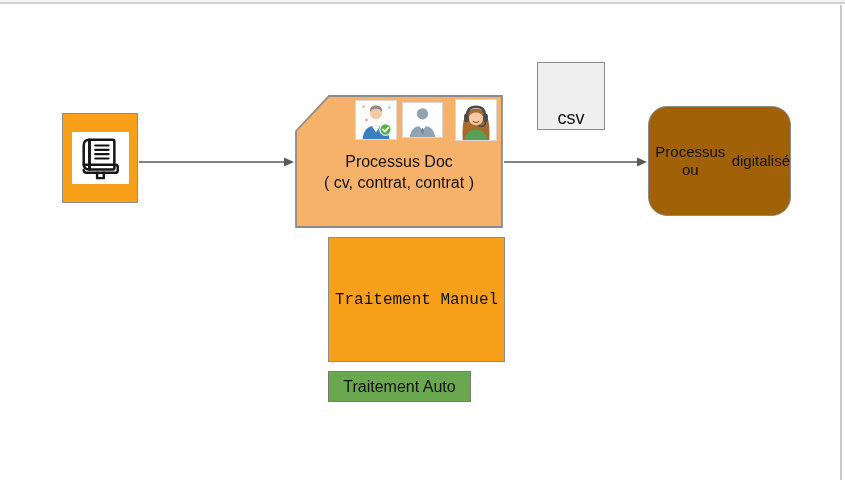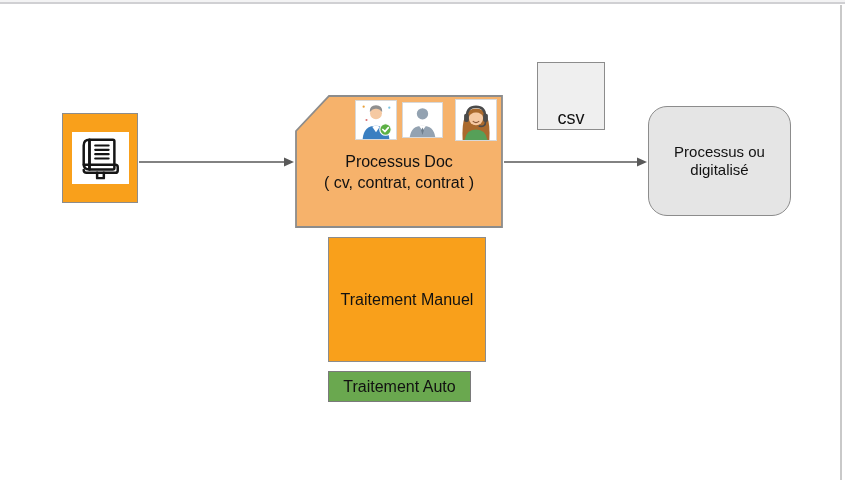--- a/index.html
+++ b/index.html
@@ -70,31 +70,31 @@
   
   .csv-node{
     position:absolute;left:537px;top:62px;width:68px;height:68px;
     background:var(--gray-fill);border:1.6px solid var(--border-gray);
     display:flex;align-items:flex-end;justify-content:center;
     font-size:18px;color:var(--text);
   }
   
   .processus-node{
     position:absolute;left:648px;top:106px;width:143px;height:110px;
-    background:#e5e5e5;border:1.6px solid var(--border-gray);
+    background:#a16207;border:1.6px solid var(--border-gray);
     border-radius:19px;
-    display:flex;flex-direction:column;align-items:center;justify-content:center;
+    display:flex;flex-direction:row;align-items:center;justify-content:center;
     font-size:15px;line-height:18px;color:var(--text);text-align:center;
   }
   .processus-node .bold-line{font-weight:normal;}
   
   .manuel-node{
-    position:absolute;left:328px;top:237px;width:158px;height:125px;
+    position:absolute;left:328px;top:237px;width:177px;height:125px;
     background:var(--orange);border:1.5px solid var(--border-gray);
-    display:flex;align-items:center;justify-content:center;
+    display:flex;align-items:center;justify-content:center;font-family:Liberation Mono, monospace;
   }
   .auto-node{
     position:absolute;left:328px;top:371px;width:143px;height:31px;
     background:var(--green);border:1.5px solid #7A7A7A;
     display:flex;align-items:center;justify-content:center;
   }
 </style>
 </head>
 <body>
 

